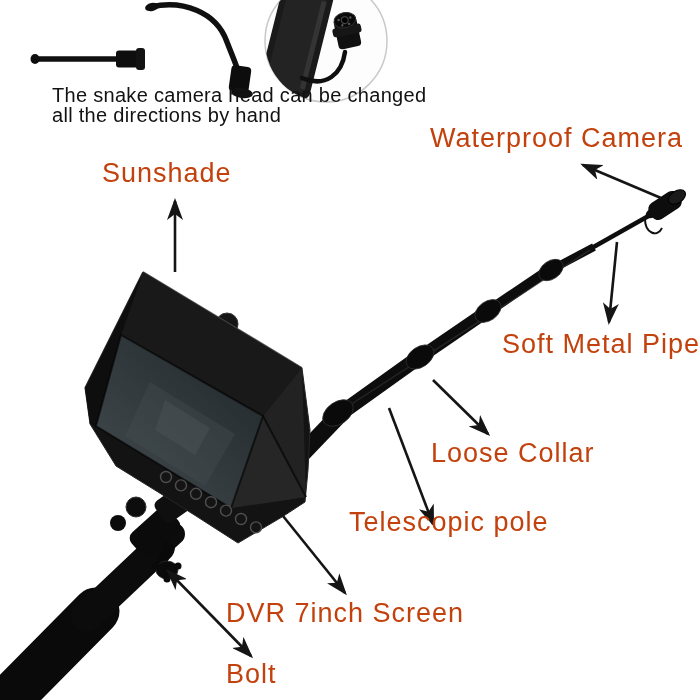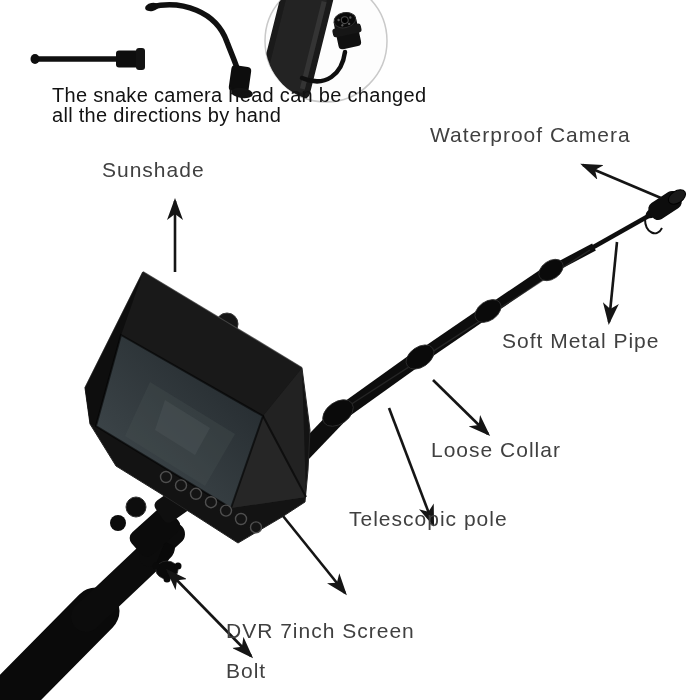--- a/index.html
+++ b/index.html
@@ -2,21 +2,21 @@
 <html><head>
 <meta charset="utf-8">
 <style>
   html,body{margin:0;padding:0;background:#e8e8e8;}
   #stage{
     position:relative;width:700px;height:700px;background:#ffffff;
     overflow:hidden;font-family:"Liberation Sans",sans-serif;
   }
   #art{position:absolute;left:0;top:0;width:700px;height:700px;}
   .lbl{
-    position:absolute;color:#404040;font-size:21px;line-height:1.05;
+    position:absolute;color:#c2410c;font-size:27px;line-height:1.05;
     letter-spacing:1px;white-space:nowrap;font-weight:400;
   }
   .caption{
     position:absolute;left:20px;top:85px;color:#121212;font-size:20px;
     line-height:20px;letter-spacing:0.3px;white-space:nowrap;font-weight:400;margin-left:32px;
   }
   .caption div{white-space:nowrap;}
 </style>
 </head>
 <body>
@@ -159,15 +159,15 @@
   <div class="caption">
     <div>The snake camera head can be changed</div>
     <div>all the directions by hand</div>
   </div>
 
   <div class="lbl" style="left:430px;top:124px;">Waterproof Camera</div>
   <div class="lbl" style="left:102px;top:159px;text-align:right;">Sunshade</div>
   <div class="lbl" style="left:502px;top:330px;">Soft Metal Pipe</div>
   <div class="lbl" style="left:431px;top:439px;text-align:center;">Loose Collar</div>
   <div class="lbl" style="left:349px;top:508px;">Telescopic pole</div>
-  <div class="lbl" style="left:226px;top:599px;margin-top:21px;">DVR 7inch Screen</div>
+  <div class="lbl" style="left:226px;top:599px;">DVR 7inch Screen</div>
   <div class="lbl" style="left:226px;top:660px;">Bolt</div>
 </div>
 
 </body></html>

